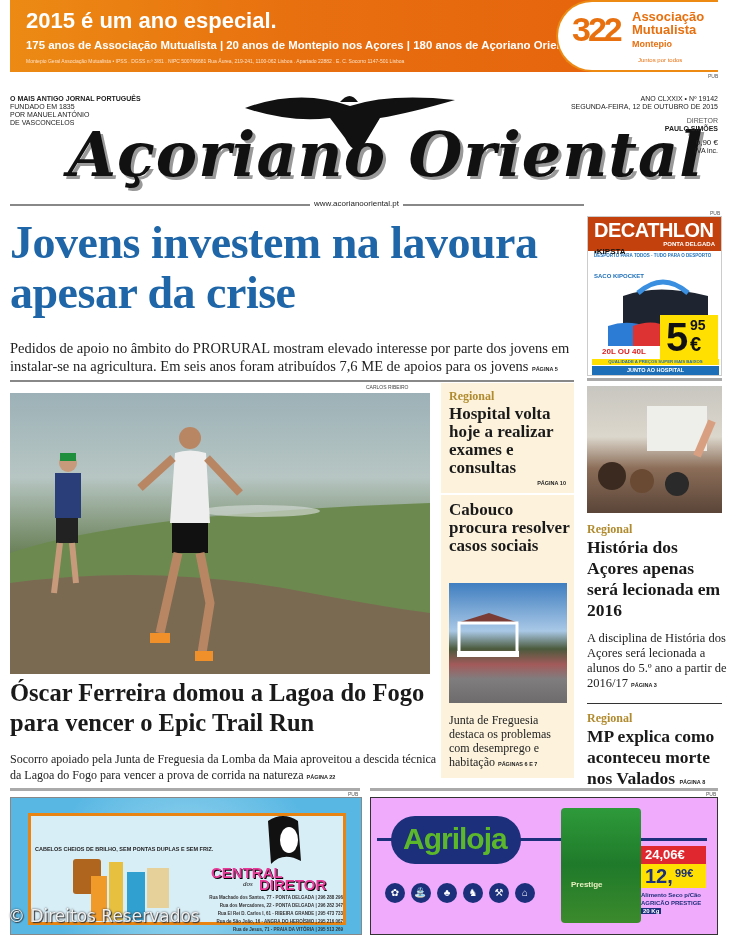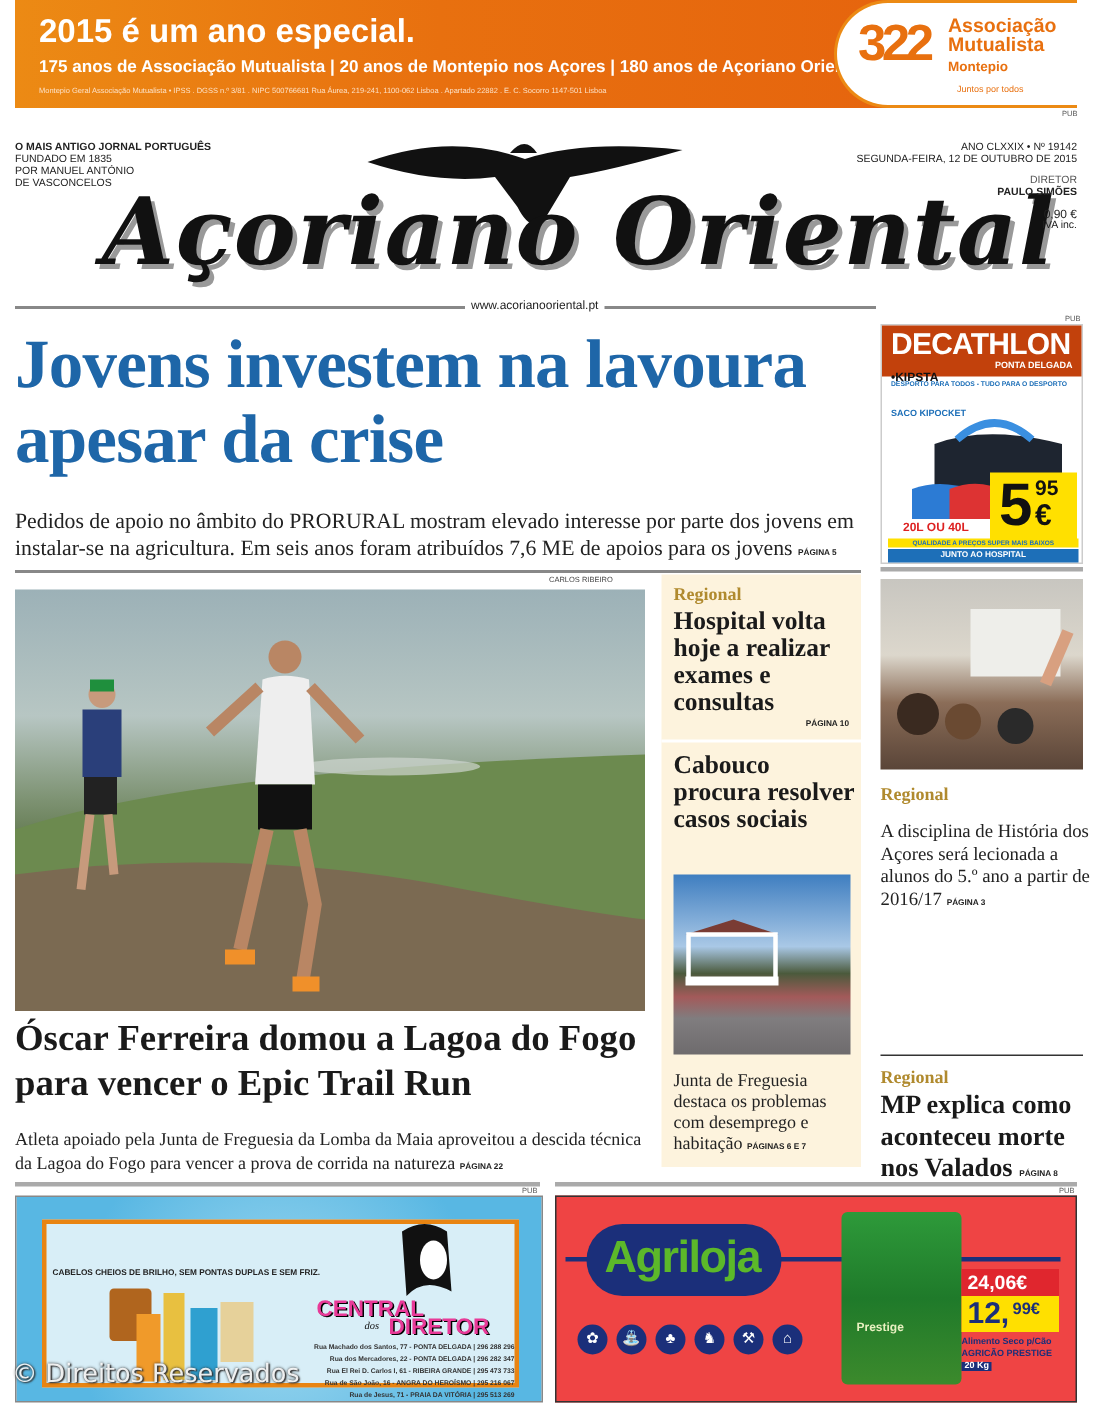--- a/index.html
+++ b/index.html
@@ -47,21 +47,21 @@
 
 #rstory1{left:587px;top:522px;width:140px}
 #rstory2{left:587px;top:711px;width:140px}
 .rh{font:bold 17.5px "Liberation Serif",serif;line-height:21px;color:#1a1a1a}
 .rb{font:12.5px "Liberation Serif",serif;line-height:15px;color:#222;margin-top:10px}
 
 #rule3{left:10px;top:788px;width:350px;height:3px;background:#aaa}
 #rule4{left:370px;top:788px;width:348px;height:3px;background:#aaa}
 #ad1{left:10px;top:797px;width:352px;height:138px;background:radial-gradient(circle at 50% 60%,#9fd8ef 0%,#58b7e3 70%);border:1px solid #888}
 #ad1-inner{left:17px;top:15px;width:318px;height:112px;background:#d8eef7;border:3px solid #e88412}
-#ad2{left:370px;top:797px;width:348px;height:138px;background:#ef4444;border:1px solid #333}
+#ad2{left:370px;top:797px;width:348px;height:138px;background:#f0abfc;border:1px solid #333}
 .addr{font:bold 4.5px "Liberation Sans",sans-serif;color:#333;text-align:right;line-height:8px}
 #watermark{left:8px;top:906px;font:17px "DejaVu Sans",sans-serif;color:rgba(255,255,255,0.9);text-shadow:0 0 2px #333,1px 1px 1px #333;white-space:nowrap}
 </style>
 </head>
 <body>
 
 <div id="banner" class="abs">
   <div class="abs t1">2015 é um ano especial.</div>
   <div class="abs t2">175 anos de Associação Mutualista | 20 anos de Montepio nos Açores | 180 anos de Açoriano Oriental</div>
   <div class="abs t3">Montepio Geral Associação Mutualista • IPSS . DGSS n.º 3/81 . NIPC 500766681 Rua Áurea, 219-241, 1100-062 Lisboa . Apartado 22882 . E. C. Socorro 1147-501 Lisboa</div>
@@ -119,21 +119,21 @@
     <path d="M165 60 Q180 55 196 60 L200 130 L160 130Z" fill="#eeeeee"></path>
     <rect x="162" y="130" width="36" height="30" fill="#111"></rect>
     <path d="M168 160 L150 240 M190 160 L200 210 L192 260" stroke="#b98664" stroke-width="9" fill="none"></path>
     <path d="M140 240 l20 0 l0 10 l-20 0Z M185 258 l18 0 l0 10 l-18 0Z" fill="#f0902a"></path>
     <path d="M163 65 L130 95 M197 65 L230 100" stroke="#b98664" stroke-width="8"></path>
   </svg>
 </div>
 
 <div id="oscar-h" class="abs">Óscar Ferreira domou a Lagoa do Fogo para vencer o Epic Trail Run</div>
 <div id="oscar-b" class="abs">
-  <span>Atleta apoiado pela Junta de Freguesia da Lomba da Maia aproveitou a descida técnica da Lagoa do Fogo para vencer a prova de corrida na natureza</span> <span class="pg">PÁGINA 22</span>
+  <span>Socorro apoiado pela Junta de Freguesia da Lomba da Maia aproveitou a descida técnica da Lagoa do Fogo para vencer a prova de corrida na natureza</span> <span class="pg">PÁGINA 22</span>
 </div>
 
 <div id="side" class="abs">
   <div class="abs sec" style="left:8px;top:6px">Regional</div>
   <div class="abs sh" style="left:8px;top:22px;width:122px">Hospital volta hoje a realizar exames e consultas</div>
   <div class="abs pg" style="right:8px;top:97px">PÁGINA 10</div>
   <div class="abs" style="left:0;top:110px;width:133px;height:2px;background:#fff"></div>
   <div class="abs sh" style="left:8px;top:118px;width:122px">Cabouco procura resolver casos sociais</div>
   <div class="abs" style="left:8px;top:200px;width:118px;height:120px;background:linear-gradient(180deg,#3f7ec0 0%,#a9c8e6 40%,#4b5a3c 55%,#a35a5a 68%,#807d7f 80%,#6e6b6d 100%)">
     <svg width="118" height="120" viewBox="0 0 118 120">
@@ -178,20 +178,21 @@
     <rect x="60" y="20" width="60" height="45" fill="#eeeeea"></rect>
     <circle cx="25" cy="90" r="14" fill="#3a2a20"></circle>
     <circle cx="55" cy="95" r="12" fill="#6a4a32"></circle>
     <circle cx="90" cy="98" r="12" fill="#2a2a2a"></circle>
     <path d="M110 70 L125 35" stroke="#d8a080" stroke-width="8"></path>
   </svg>
 </div>
 
 <div id="rstory1" class="abs">
   <div class="sec">Regional</div>
+  <div class="rh">História dos Açores apenas será lecionada em 2016</div>
   <div class="rb"><span>A disciplina de História dos Açores será lecionada a alunos do 5.º ano a partir de 2016/17</span> <span class="pg">PÁGINA 3</span></div>
 </div>
 <div class="abs" style="left:587px;top:703px;width:135px;height:1px;background:#333"></div>
 <div id="rstory2" class="abs">
   <div class="sec">Regional</div>
   <div class="rh"><span>MP explica como aconteceu morte nos Valados</span> <span class="pg">PÁGINA 8</span></div>
 </div>
 
 <div id="rule3" class="abs"></div>
 <div id="rule4" class="abs"></div>

